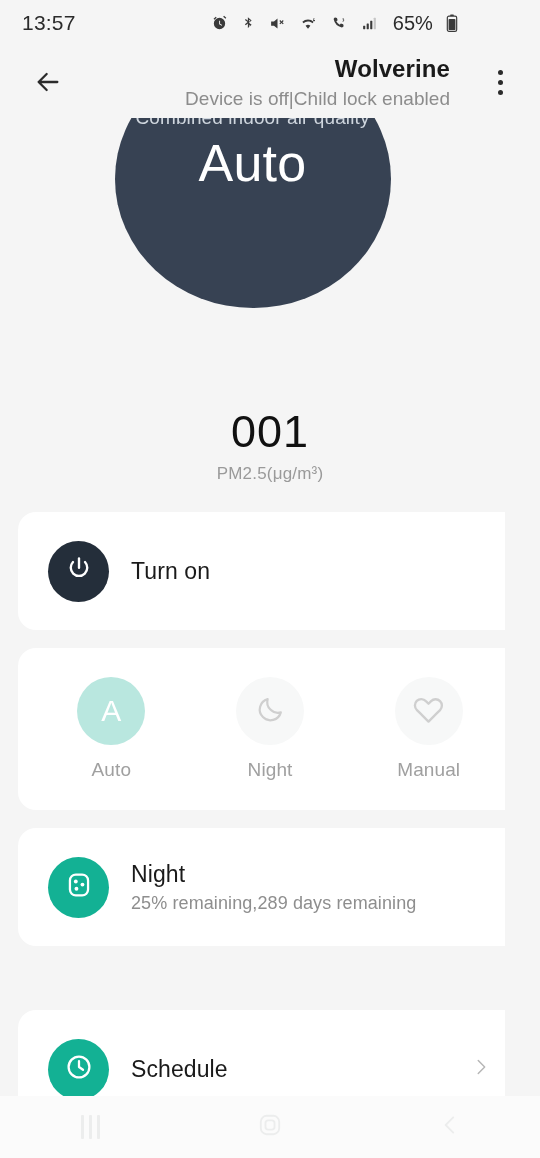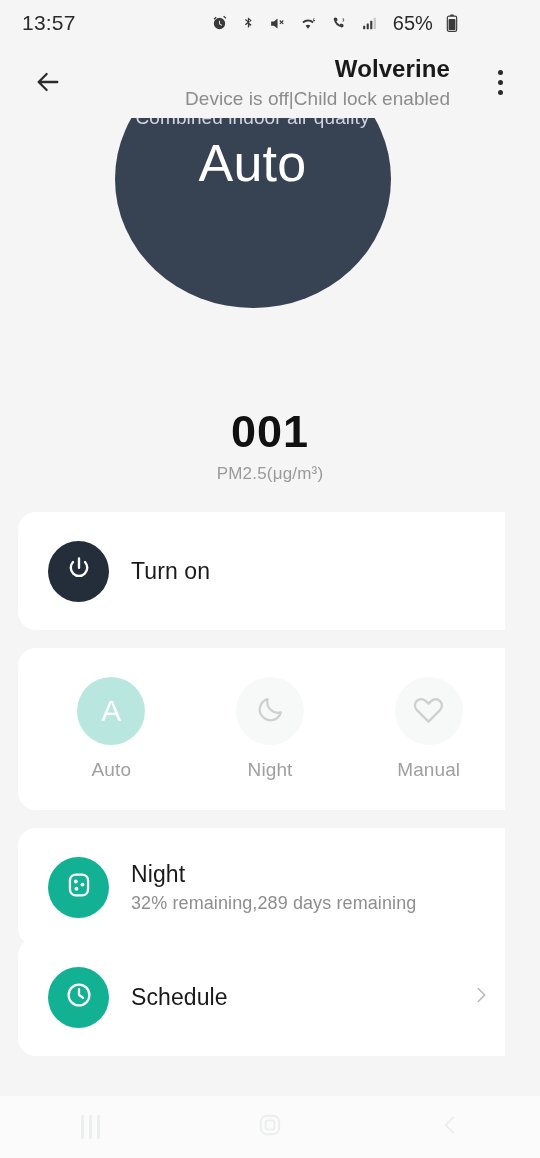--- a/index.html
+++ b/index.html
@@ -138,41 +138,40 @@
     position: absolute;
     top: 288px; left: 0;
     width: 540px;
     text-align: center;
   }
   .pm-value {
     font-size: 45px;
     color: #111111;
     line-height: 52px;
     letter-spacing: 1px;
-    font-weight: bold;
   }
   .pm-label {
     font-size: 17px;
     color: #9a9a9a;
     margin-top: 6px;
     letter-spacing: 0.2px;
   }
 
   
   .card {
     position: absolute;
     left: 18px;
     width: 504px;
     background: #ffffff;
     border-radius: 18px;
   }
   .card-power   { top: 394px; height: 118px; text-align: center; }
   .card-modes   { top: 530px; height: 162px; }
   .card-filter  { top: 710px; height: 118px; }
-  .card-schedule{ top: 820px; height: 118px; }
+  .card-schedule{ top: 892px; height: 118px; }
 
   .card-row {
     display: flex;
     align-items: center;
     height: 100%;
     padding: 0 30px;
   }
 
   .icon-circle {
     width: 61px; height: 61px;
@@ -420,21 +419,21 @@
             <svg width="32" height="32" viewBox="0 0 24 24" fill="none">
               <rect x="5.2" y="4.2" width="13.6" height="15.6" rx="4.4" stroke="#ffffff" stroke-width="1.7"></rect>
               <circle cx="9.6" cy="9.4" r="1.45" fill="#ffffff"></circle>
               <circle cx="14.6" cy="11.7" r="1.45" fill="#ffffff"></circle>
               <circle cx="10.1" cy="14.8" r="1.45" fill="#ffffff"></circle>
             </svg>
           </span>
         </div>
         <div class="card-text">
           <div class="card-title">Night</div>
-          <div class="card-sub">32% remaining,289 days remaining</div>
+          <div class="card-sub">25% remaining,289 days remaining</div>
         </div>
       </div>
     </div>
 
     <div class="card card-schedule">
       <div class="card-row">
         <div class="icon-circle icon-teal">
           <span>
             <svg width="32" height="32" viewBox="0 0 24 24" fill="none" stroke="#ffffff" stroke-width="1.7" stroke-linecap="round" stroke-linejoin="round">
               <circle cx="12" cy="12" r="7.8"></circle>

